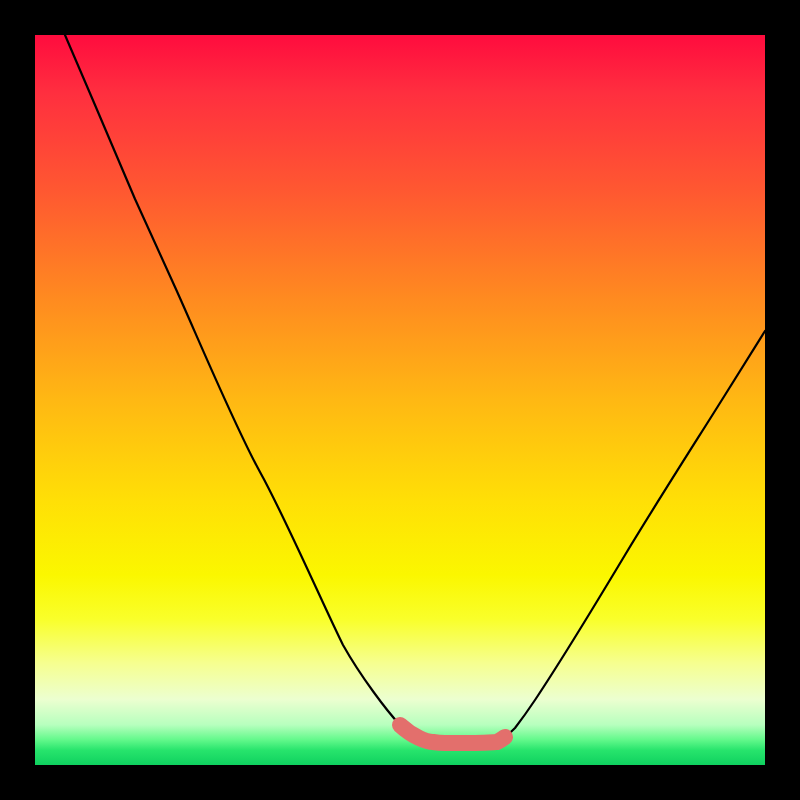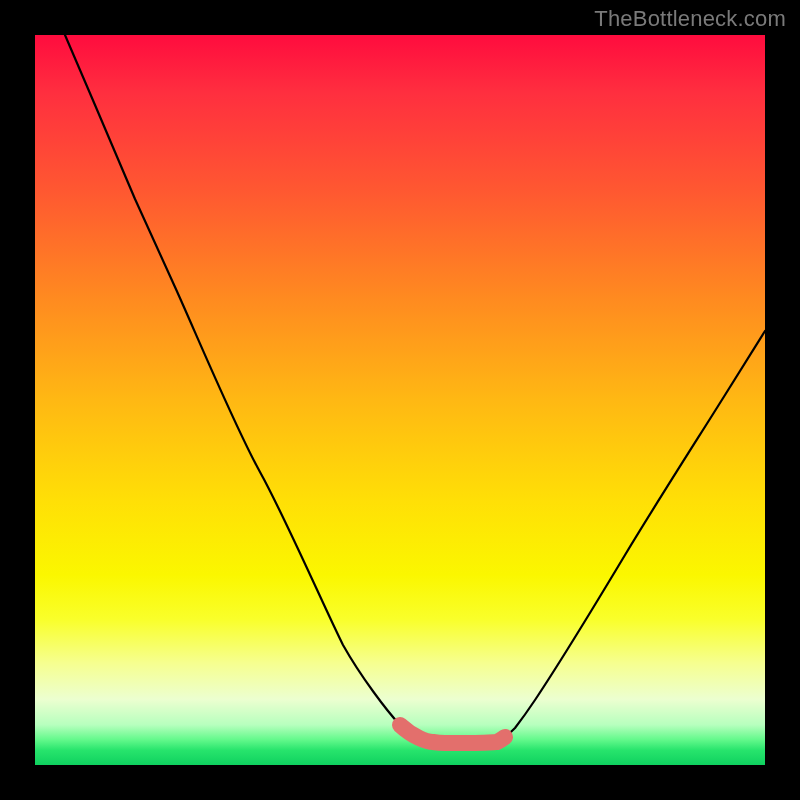--- a/index.html
+++ b/index.html
@@ -66,21 +66,20 @@
     font-weight: 500;
     letter-spacing: 0.2px;
     user-select: none;
   }
 </style>
 </head>
 <body>
 
 <div class="frame">
 
-  <div class="watermark">TheBottleneck.com</div>
 
   <div class="plot-area">
     <div class="gradient-bg"></div>
 
     <svg class="curve-svg" viewBox="0 0 730 730" preserveAspectRatio="none">
       <path d="M 30 0
                L 60 70
                L 100 164
                L 140 252
                C 160 296, 200 392, 225 437

